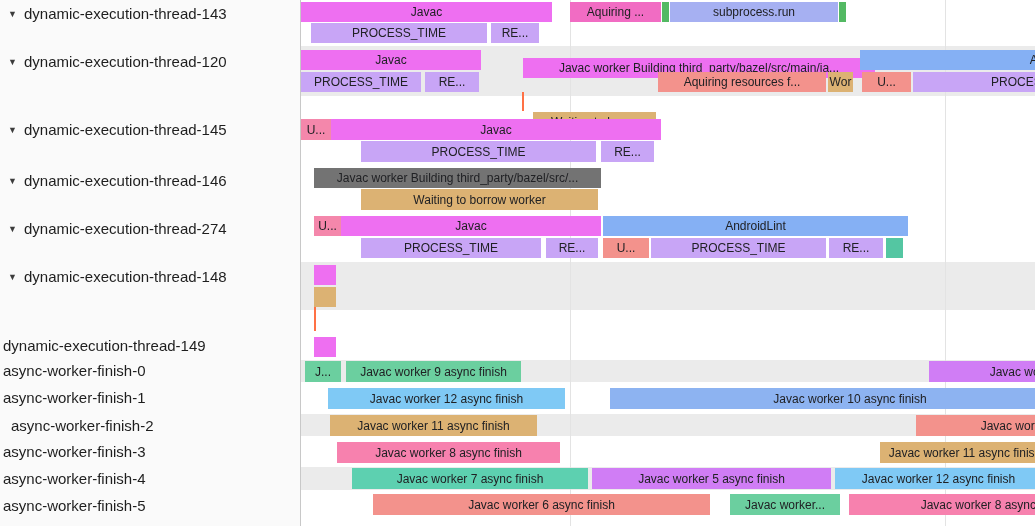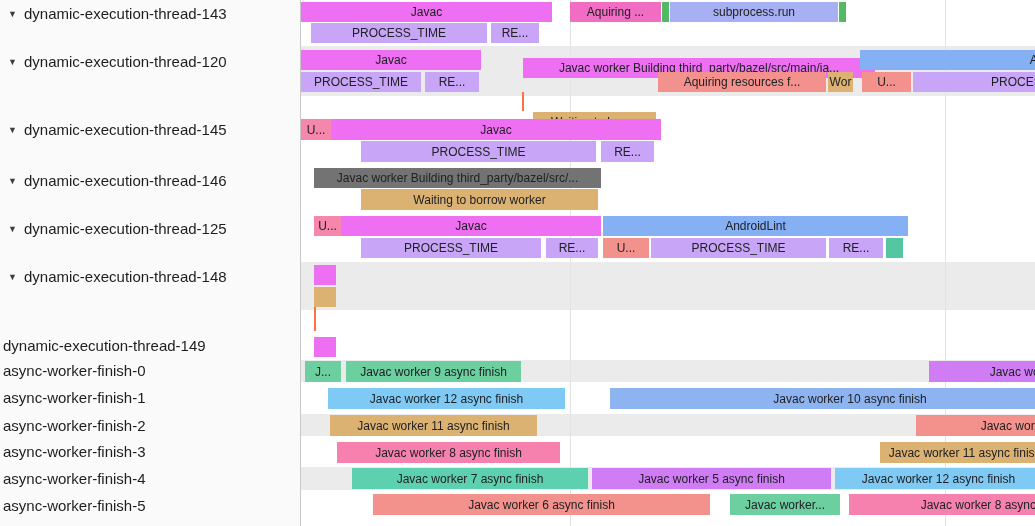--- a/index.html
+++ b/index.html
@@ -203,36 +203,36 @@
       <div class="track-row" style="top: 120px;">
         <span class="arrow">▼</span>
         <span class="track-label">dynamic-execution-thread-145</span>
       </div>
       <div class="track-row" style="top: 171px;">
         <span class="arrow">▼</span>
         <span class="track-label">dynamic-execution-thread-146</span>
       </div>
       <div class="track-row" style="top: 219px;">
         <span class="arrow">▼</span>
-        <span class="track-label">dynamic-execution-thread-125</span>
+        <span class="track-label">dynamic-execution-thread-274</span>
       </div>
       <div class="track-row" style="top: 267px;">
         <span class="arrow">▼</span>
         <span class="track-label">dynamic-execution-thread-148</span>
       </div>
       <div class="track-row no-arrow" style="top: 336px;">
         <span class="track-label">dynamic-execution-thread-149</span>
       </div>
       <div class="track-row no-arrow" style="top: 361px;">
         <span class="track-label">async-worker-finish-0</span>
       </div>
       <div class="track-row no-arrow" style="top: 388px;">
         <span class="track-label">async-worker-finish-1</span>
       </div>
-      <div class="track-row no-arrow" style="top: 416px;">
+      <div class="track-row no-arrow" style="top: 416px; margin-left: 8px;">
         <span class="track-label">async-worker-finish-2</span>
       </div>
       <div class="track-row no-arrow" style="top: 442px;">
         <span class="track-label">async-worker-finish-3</span>
       </div>
       <div class="track-row no-arrow" style="top: 469px;">
         <span class="track-label">async-worker-finish-4</span>
       </div>
       <div class="track-row no-arrow" style="top: 496px;">
         <span class="track-label">async-worker-finish-5</span>

